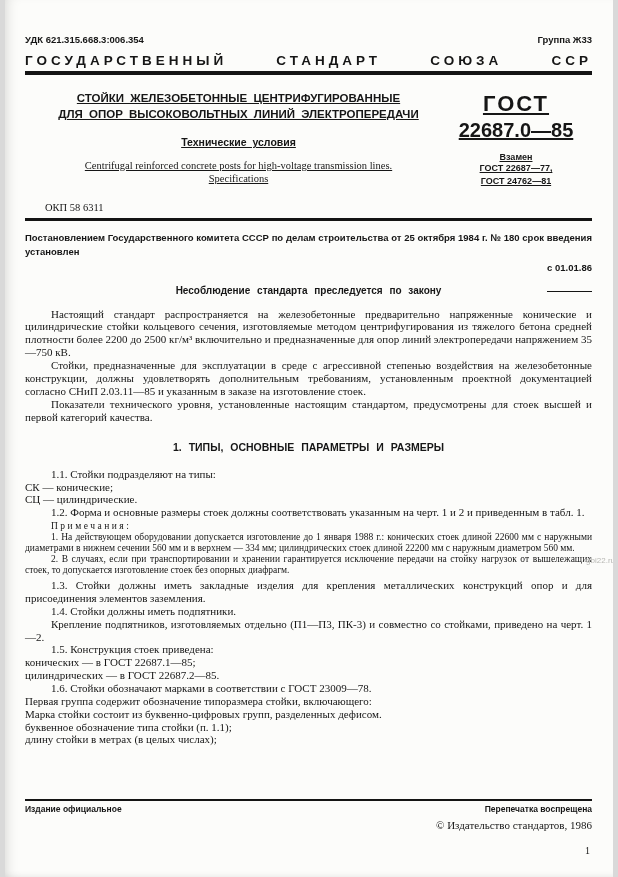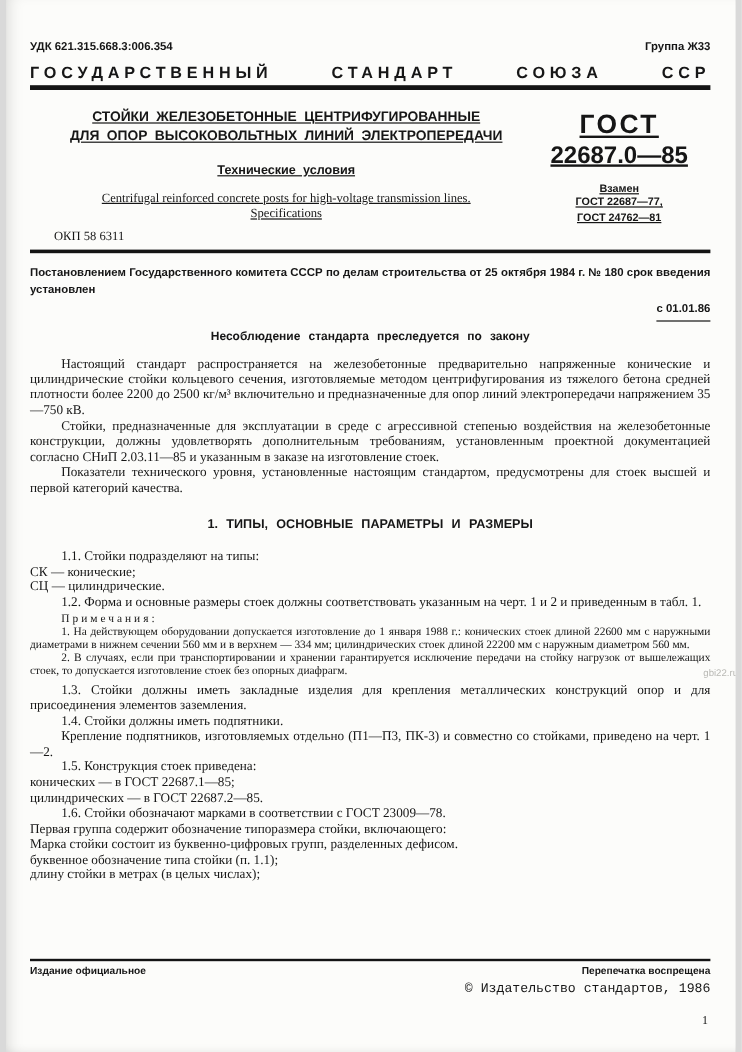--- a/index.html
+++ b/index.html
@@ -28,42 +28,42 @@
     line-height:1.35; word-spacing:3px; }
   .subtitle { font-family:"Liberation Sans", sans-serif; font-weight:bold; font-size:10.5px;
     margin-top:14px; word-spacing:3px; }
   .title-en { font-size:10.5px; margin-top:12px; line-height:1.2; }
   .title-right { width:152px; text-align:center; font-family:"Liberation Sans", sans-serif; font-weight:bold; }
   .gost-big { font-size:22px; letter-spacing:2px; }
   .gost-num { font-size:20px; margin-top:2px; white-space:nowrap; }
   .vzamen { font-size:9px; margin-top:10px; }
   .vz-ref { font-size:9px; line-height:1.45; }
 
-  .okp { margin-top:4px; font-size:10.5px; padding-left:20px; }
+  .okp { margin-top:14px; font-size:10.5px; padding-left:20px; }
 
   .decree { margin-top:10px; font-family:"Liberation Sans", sans-serif; font-weight:bold;
     font-size:9.5px; line-height:1.45; text-align:justify; }
   .eff-date { text-align:right; margin-top:3px; font-family:"Liberation Sans", sans-serif;
     font-weight:bold; font-size:9.5px; }
-  .eff-date span { border-bottom:1.5px solid #141414; padding-bottom:4px; }
+  .eff-date span { border-bottom:1.5px solid #141414; padding-bottom:18px; }
   .law { text-align:center; font-family:"Liberation Sans", sans-serif; font-weight:bold;
     font-size:10px; margin-top:12px; word-spacing:4px; }
 
   .body { margin-top:12px; font-size:11px; line-height:1.17; text-align:justify; }
   .p { text-indent:26px; }
   .sec-heading { text-align:center; font-family:"Liberation Sans", sans-serif; font-weight:bold;
     font-size:10.5px; margin:18px 0 14px 0; word-spacing:4px; }
   .notes { font-size:9.5px; line-height:1.16; margin:2px 0 3px 0; }
   .notes-label { text-indent:26px; letter-spacing:2.5px; }
 
   .footer { position:absolute; left:20px; right:21px; top:799px; }
   .footer-rule { height:2px; background:#141414; }
   .footer-row { display:flex; justify-content:space-between; margin-top:3px;
     font-family:"Liberation Sans", sans-serif; font-weight:bold; font-size:8.5px; }
-  .copyright { text-align:right; margin-top:5px; font-family:Liberation Mono, monospace; font-size:11px; }
+  .copyright { text-align:right; margin-top:5px; font-family:Liberation Serif, serif; font-size:11px; }
   .pagenum { text-align:right; margin-top:14px; font-size:10px; padding-right:2px; }
 
   .watermark { position:absolute; right:-2px; top:556px; font-family:"Liberation Sans", sans-serif;
     font-size:8px; color:#b8b8b4; }
 </style>
 </head>
 <body>
 
 <div class="page">
 

